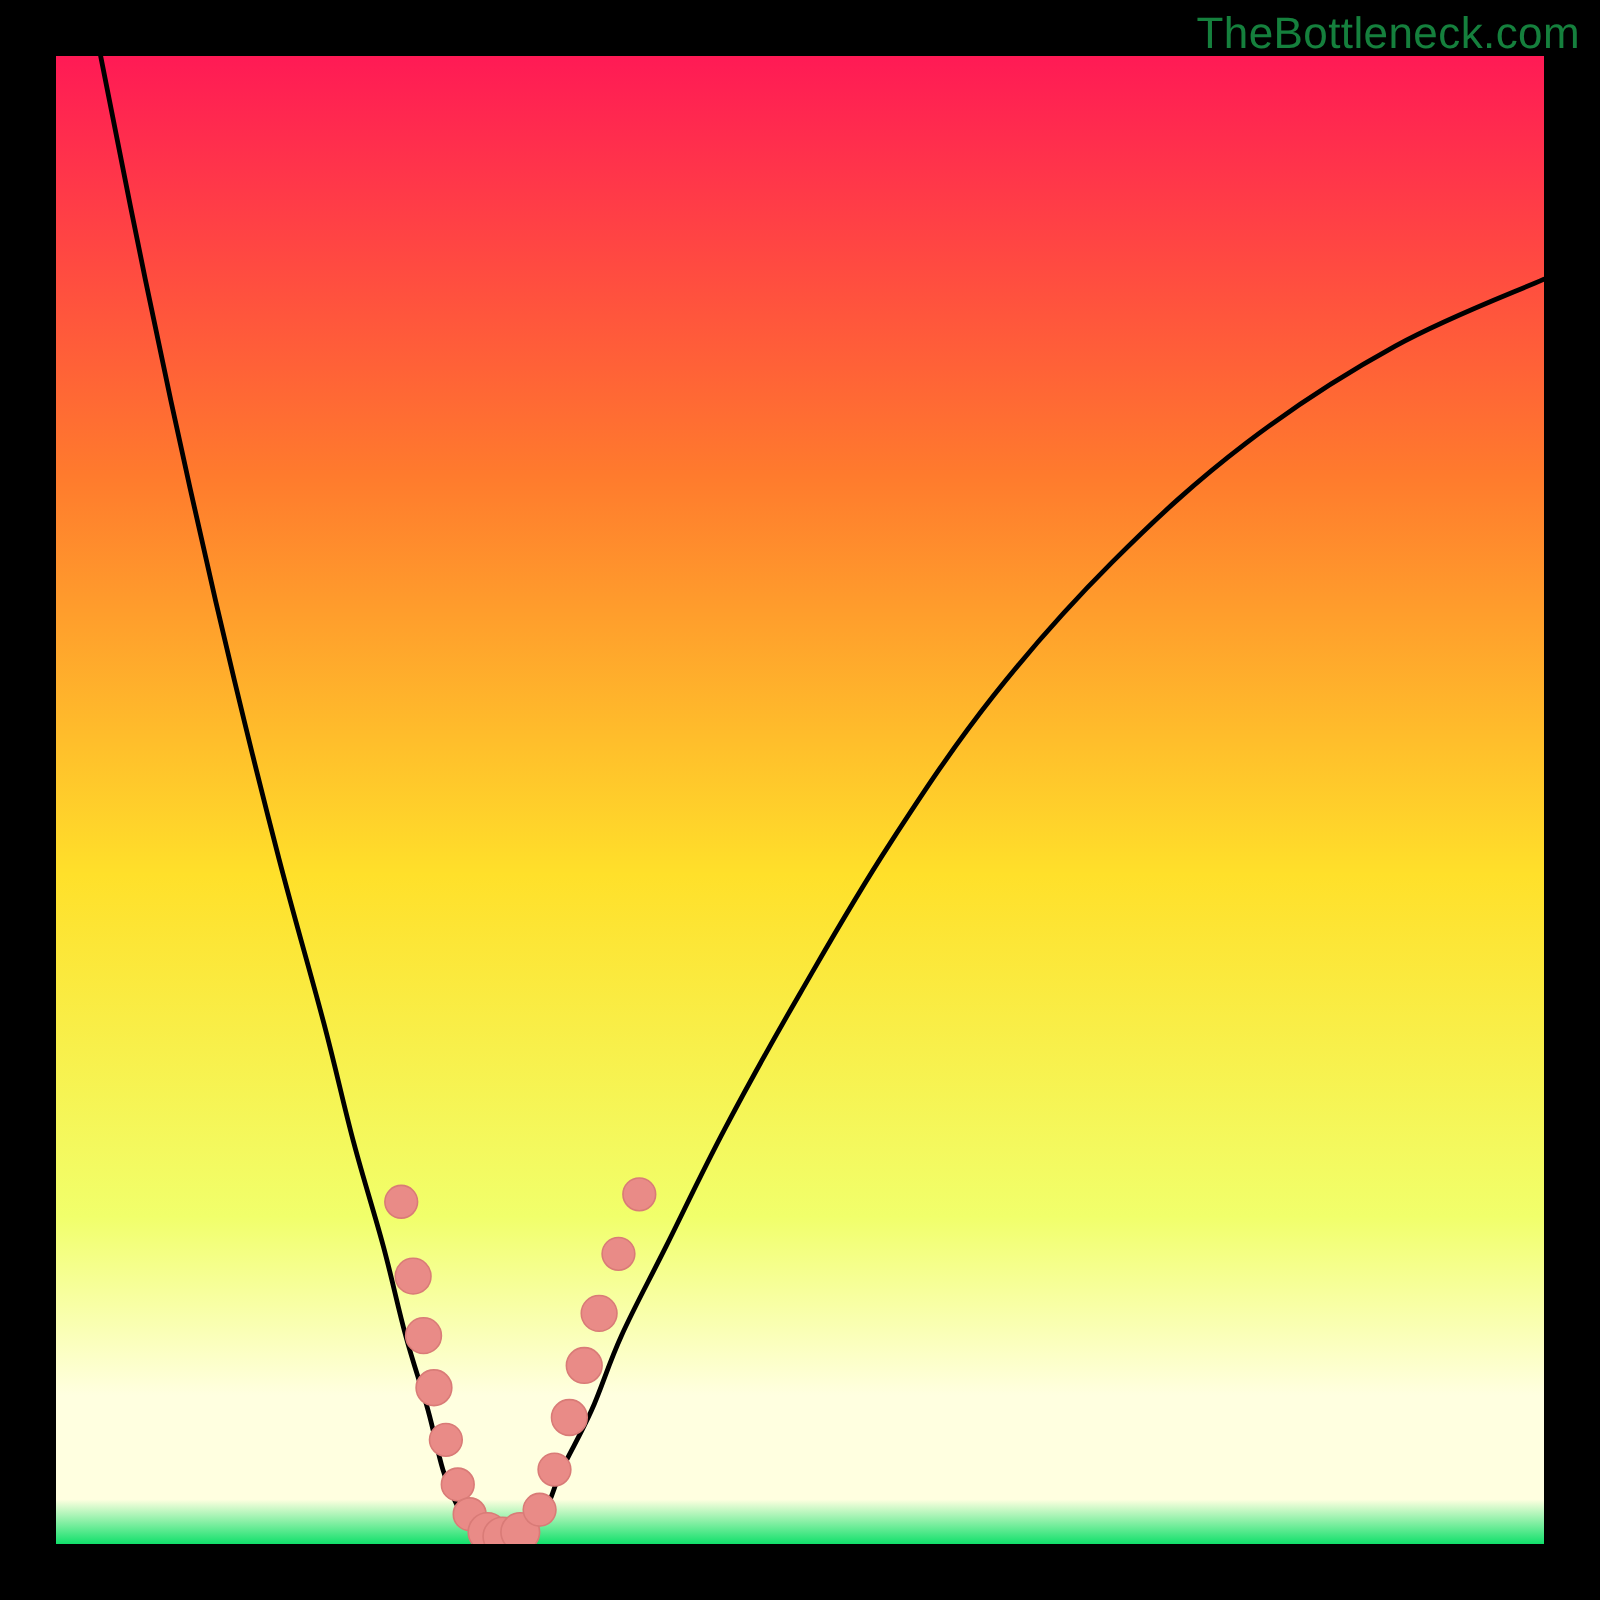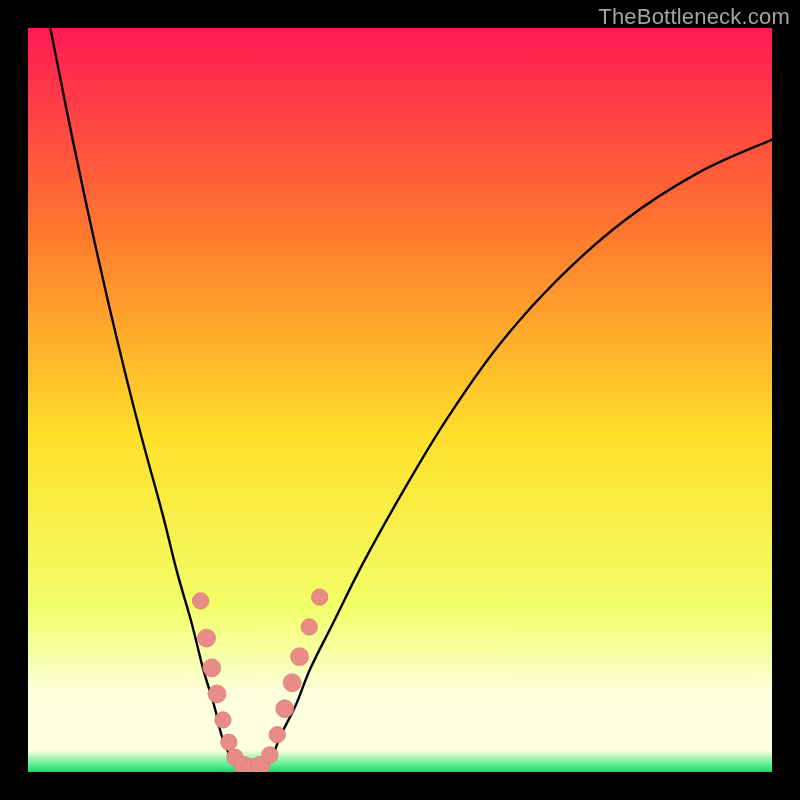--- a/index.html
+++ b/index.html
@@ -21,21 +21,21 @@
     left: 28px;
     top: 28px;
     width: 744px;
     height: 744px;
     overflow: hidden;
   }
   .watermark {
     position: absolute;
     top: 4px;
     right: 10px;
-    color: #a3a3a3;
+    color: #15803d;
     font-size: 22px;
     font-weight: 500;
     letter-spacing: 0.2px;
     pointer-events: none;
   }
   svg { display: block; }
 </style>
 </head>
 <body>
 

